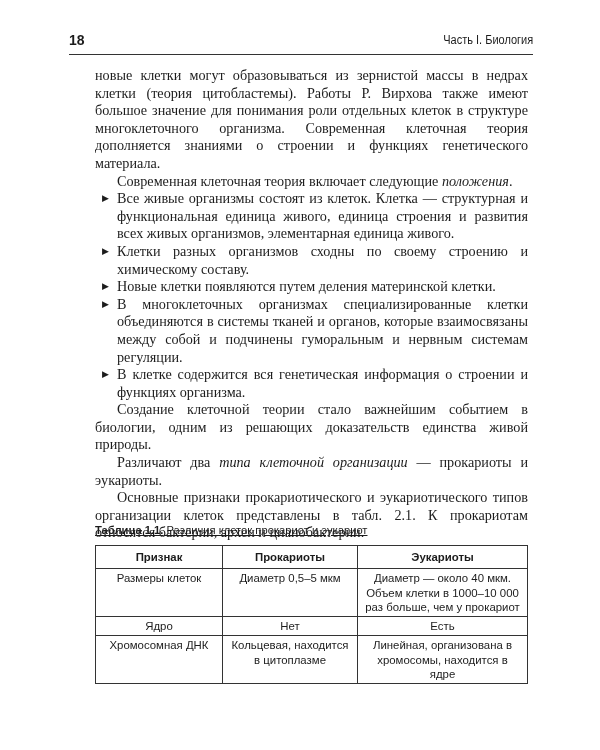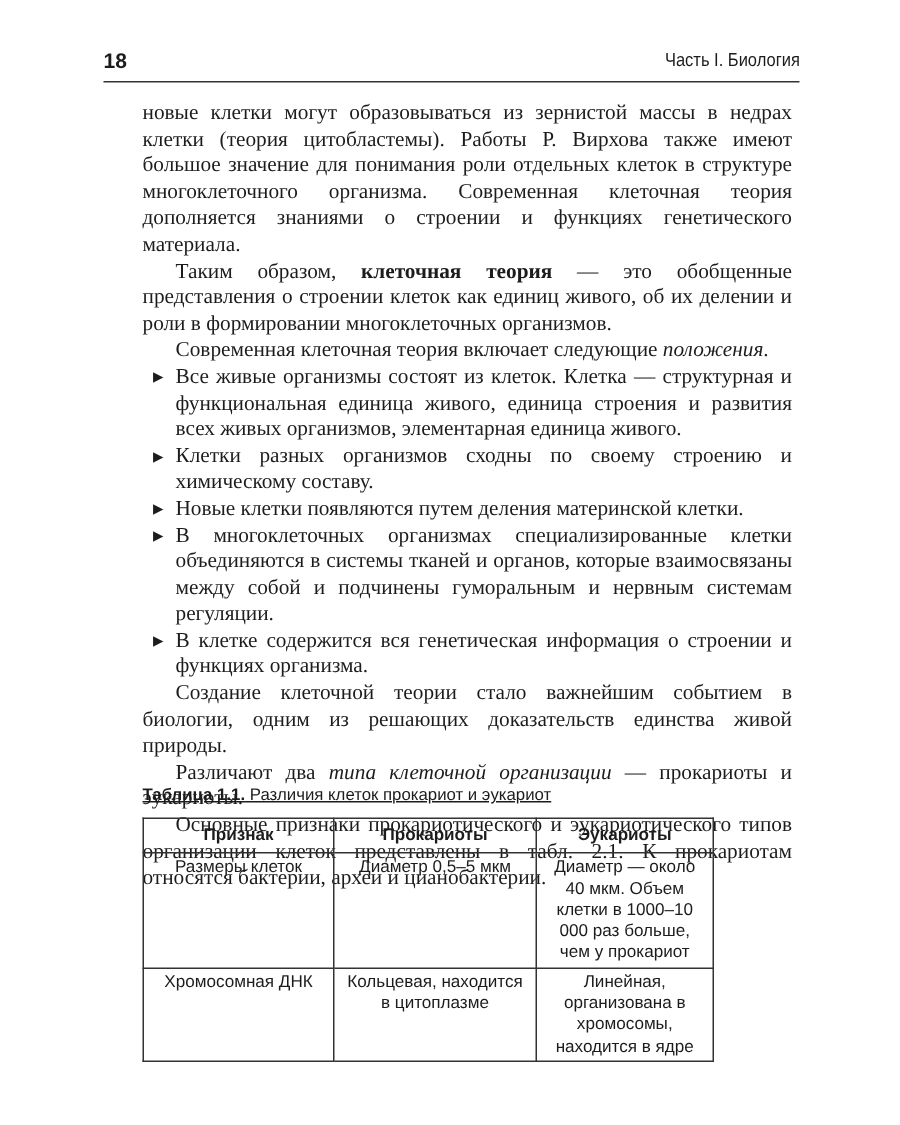--- a/index.html
+++ b/index.html
@@ -8,36 +8,35 @@
   .page-num { position:absolute; left:0; top:0; font-family:"Liberation Sans", sans-serif; font-weight:bold; font-size:14px; }
   .running-head { position:absolute; right:0; top:1px; font-family:"Liberation Sans", sans-serif; font-size:12.5px; transform:scaleX(0.88); transform-origin:right; }
   .body { position:absolute; left:95px; top:67px; width:433px; font-size:14.2px; line-height:17.6px; text-align:justify; }
   .body p { margin:0; }
   .indent { text-indent:22px; }
   .list { margin:0; padding:0; list-style:none; }
   .list li { position:relative; padding-left:22px; margin-left:0; }
   .bullet { position:absolute; left:7px; top:0; font-size:9px; line-height:17.6px; }
   .caption { position:absolute; left:95px; top:524px; font-family:"Liberation Sans", sans-serif; font-size:11.2px;text-decoration:underline; }
   .caption b { font-weight:bold; }
-  table { position:absolute; left:95px; top:545px; width:381px; border-collapse:collapse; font-family:"Liberation Sans", sans-serif; font-size:11.4px; line-height:14.3px; }
+  table { position:absolute; left:95px; top:545px; width:433px; border-collapse:collapse; font-family:"Liberation Sans", sans-serif; font-size:11.4px; line-height:14.3px; }
   th, td { border:1px solid #333; padding:2px 6px; vertical-align:top; text-align:center; }
   th { text-align:center; font-weight:bold; padding:4px 6px; }
   .c1 { width:114px; } .c2 { width:122px; }
 </style>
 </head>
 <body>
 
 <div class="header">
   <span class="page-num">18</span>
   <span class="running-head">Часть I. Биология</span>
 </div>
 
 <div class="body">
   <p>новые клетки могут образовываться из зернистой массы в недрах клетки (теория цитобластемы). Работы Р. Вирхова также имеют большое значение для понимания роли отдельных клеток в структуре многоклеточного организма. Современная клеточная теория дополняется знаниями о строении и функциях генетического материала.</p>
-  <p class="indent"><span>Таким образом, </span><b>клеточная теория</b><span> — это обобщенные представления о строении клеток как единиц живого, об их делении и роли в формировании многоклеточных организмов.</span></p>
   <p class="indent"><span>Современная клеточная теория включает следующие </span><i>положения</i><span>.</span></p>
   <ul class="list">
     <li><span class="bullet">▶</span><span>Все живые организмы состоят из клеток. Клетка — структурная и функциональная единица живого, единица строения и развития всех живых организмов, элементарная единица живого.</span></li>
     <li><span class="bullet">▶</span><span>Клетки разных организмов сходны по своему строению и химическому составу.</span></li>
     <li><span class="bullet">▶</span><span>Новые клетки появляются путем деления материнской клетки.</span></li>
     <li><span class="bullet">▶</span><span>В многоклеточных организмах специализированные клетки объединяются в системы тканей и органов, которые взаимосвязаны между собой и подчинены гуморальным и нервным системам регуляции.</span></li>
     <li><span class="bullet">▶</span><span>В клетке содержится вся генетическая информация о строении и функциях организма.</span></li>
   </ul>
   <p class="indent">Создание клеточной теории стало важнейшим событием в биологии, одним из решающих доказательств единства живой природы.</p>
   <p class="indent"><span>Различают два </span><i>типа клеточной организации</i><span> — прокариоты и эукариоты.</span></p>
@@ -52,18 +51,23 @@
     <th class="c1">Признак</th>
     <th class="c2">Прокариоты</th>
     <th>Эукариоты</th>
   </tr>
   <tr>
     <td>Размеры клеток</td>
     <td>Диаметр 0,5–5 мкм</td>
     <td>Диаметр — около 40 мкм. Объем клетки в 1000–10 000 раз больше, чем у прокариот</td>
   </tr>
   <tr>
+    <td>Ядро</td>
+    <td>Нет</td>
+    <td>Есть</td>
+  </tr>
+  <tr>
     <td>Хромосомная ДНК</td>
     <td>Кольцевая, находится в цитоплазме</td>
     <td>Линейная, организована в хромосомы, находится в ядре</td>
   </tr>
 </tbody>
   </table>
 
 </body></html>

